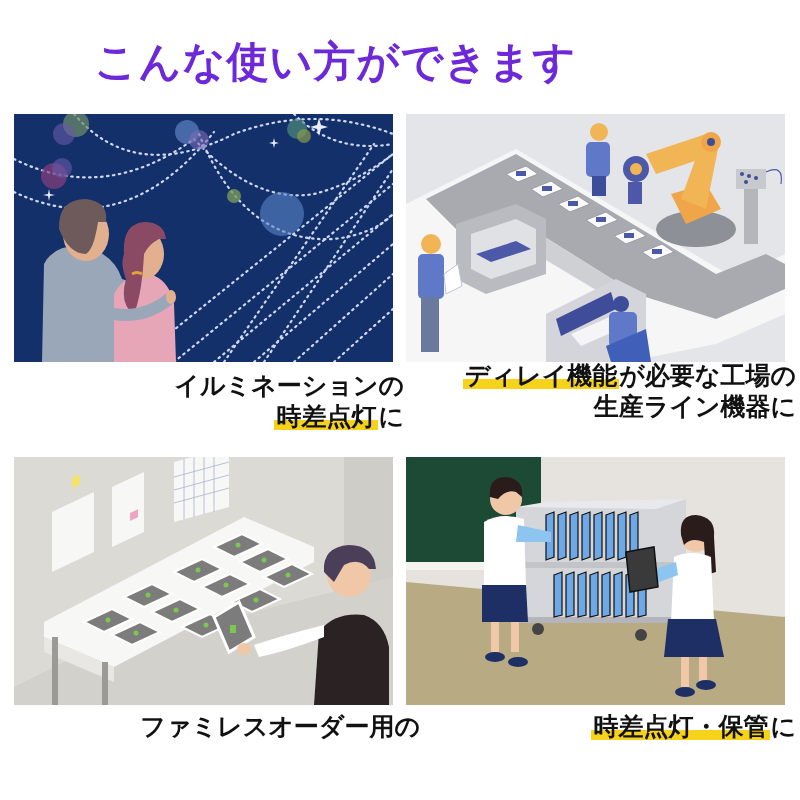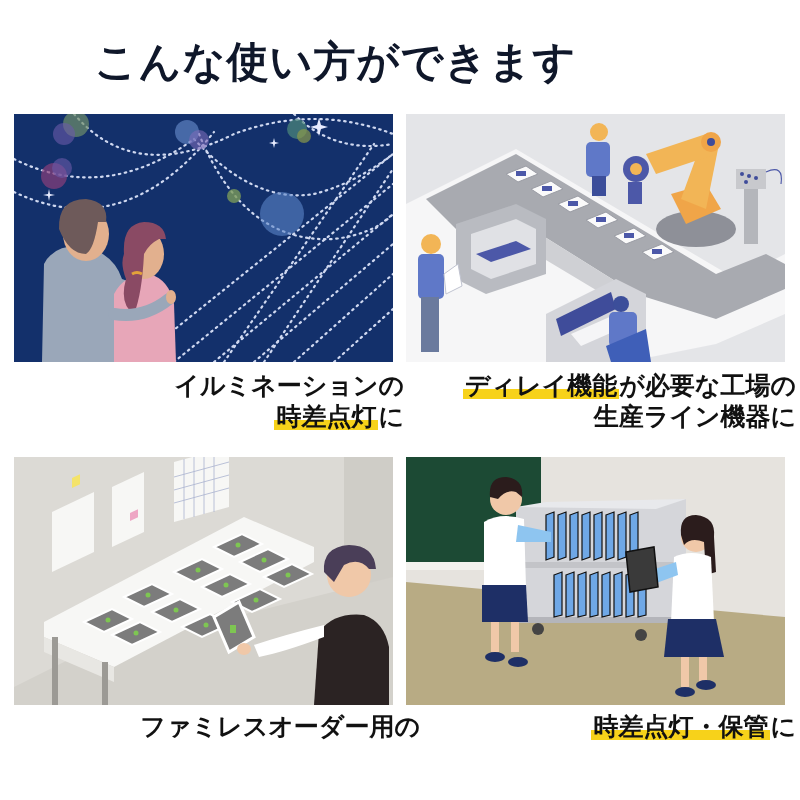--- a/index.html
+++ b/index.html
@@ -1,21 +1,21 @@
 <!DOCTYPE html>
 <html><head>
 <meta charset="utf-8">
 <style>
   * { margin: 0; padding: 0; box-sizing: border-box; }
   html, body { width: 800px; height: 800px; background: #ffffff; overflow: hidden; }
   body { position: relative; font-family: "DejaVu Sans", "Liberation Sans", sans-serif; color: #111; }
 
   .page-title {
     position: absolute; left: 0; top: 36px; width: 671px; text-align: center;
-    font-size: 42px; font-weight: bold; letter-spacing: 1px; color: #0f172a;
+    font-size: 42px; font-weight: bold; letter-spacing: 1px; color: #6d28d9;
     line-height: 52px;
   }
 
   .card-img {
     position: absolute; width: 379px; height: 248px; overflow: hidden;
   }
   .card-img svg { display: block; width: 100%; height: 100%; }
 
   .caption {
     position: absolute; width: 400px; text-align: right;
@@ -145,21 +145,21 @@
 
     <path d="M140 200 L210 165 L240 180 L240 248 L140 248 Z" fill="#d4d5da"></path>
     <path d="M150 205 L205 178 L210 195 L155 222 Z" fill="#3f4c9a"></path>
     <path d="M165 220 L215 198 L225 210 L175 232 Z" fill="#f5f5f7"></path>
     <circle cx="215" cy="190" r="8" fill="#3c4e9a"></circle>
     <rect x="203" y="198" width="28" height="35" rx="5" fill="#5f78c8"></rect>
     <path d="M200 232 L240 215 L245 248 L205 248 Z" fill="#3f5fb8"></path>
   </svg>
 </div>
 
-<div class="caption" style="left:396px; top:370px;">
+<div class="caption" style="left:396px; top:360px;">
   <span class="line"><span></span><span class="hl">ディレイ機能</span><span>が必要な工場の</span></span>
   <span class="line"><span>生産ライン機器に</span><span></span></span>
 </div>
 
 <div class="card-img" style="left:14px; top:457px;">
   <svg viewBox="0 0 379 248" xmlns="http://www.w3.org/2000/svg">
     <rect width="379" height="248" fill="#dcdad5"></rect>
     <path d="M330 0 L379 0 L379 248 L330 248 L330 90 Z" fill="#cfcdc7"></path>
     <path d="M0 230 L60 200 L379 120 L379 248 L0 248 Z" fill="#d3d1cb"></path>
 

